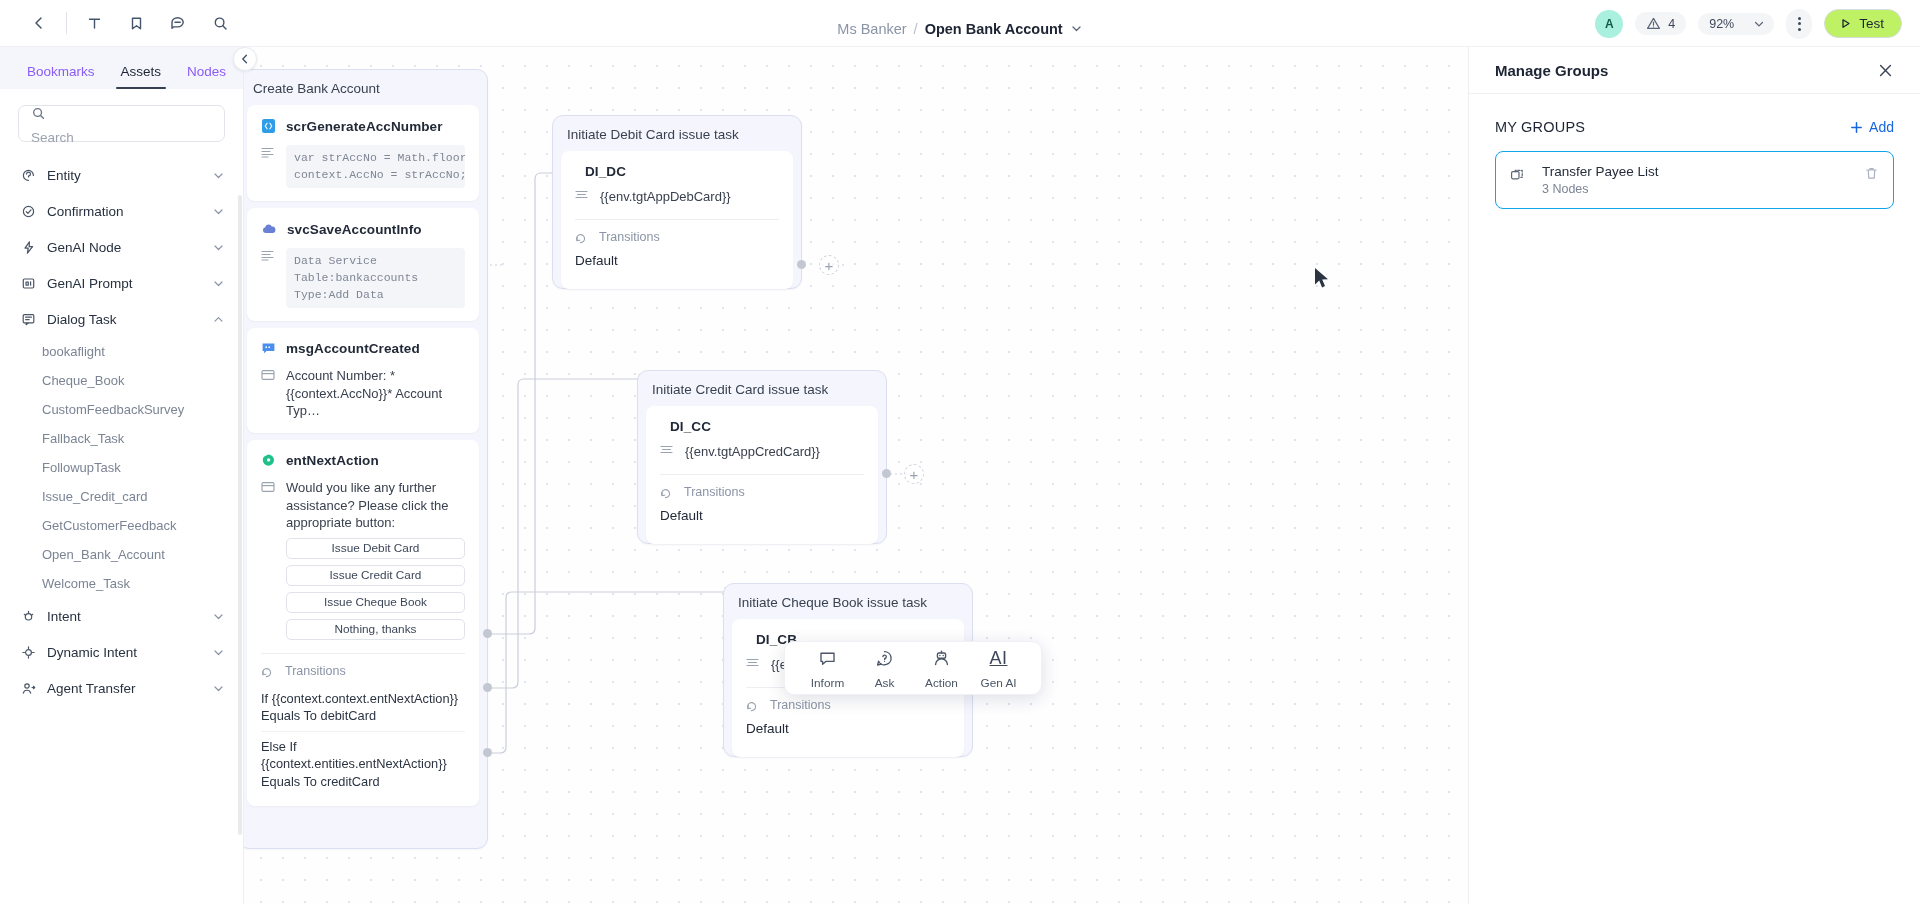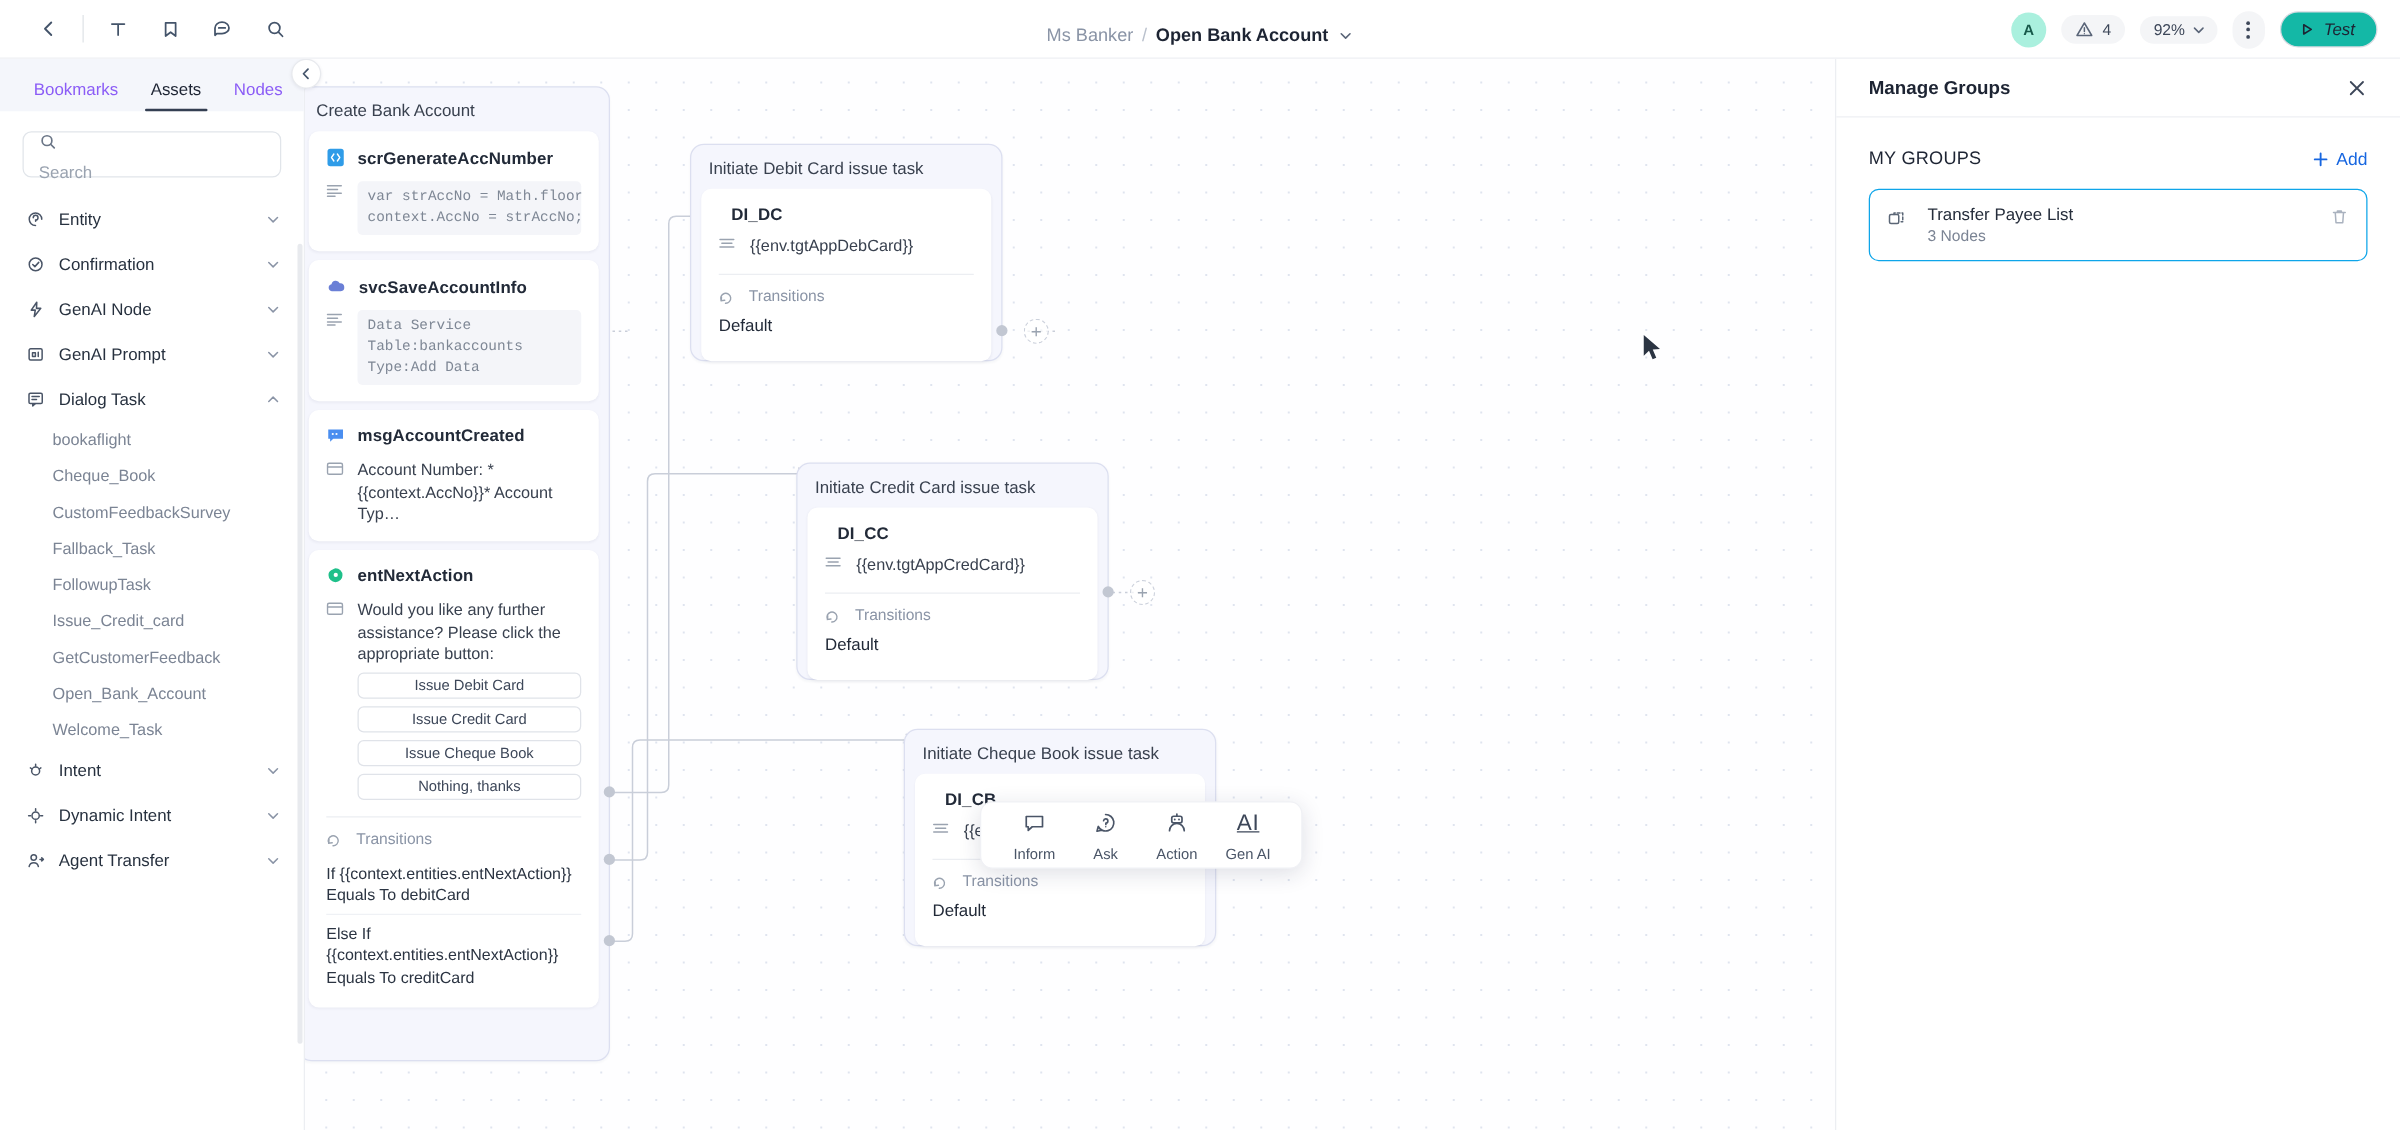--- a/index.html
+++ b/index.html
@@ -41,34 +41,34 @@
     width: 28px; height: 28px; border-radius: 50%; background: #aaf0de;
     color: #17594a; font-size: 12px; font-weight: 600;
     display: flex; align-items: center; justify-content: center; cursor: pointer;
   }
   .warn-chip {
     display: flex; align-items: center; gap: 7px; padding: 4px 11px;
     border-radius: 15px; background: #f4f5f7; color: #3d4759; font-size: 12.5px;
     cursor: pointer;
   }
   .zoom-chip {
-    display: flex; align-items: center; gap: 5px; padding: 4px 9px 4px 11px;
+    display: flex; align-items: center; gap: 19px; padding: 4px 9px 4px 11px;
     border-radius: 15px; background: #f4f5f7; color: #3d4759; font-size: 12.5px;
     cursor: pointer;
   }
   .kebab {
     width: 26px; height: 30px; border-radius: 14px; background: #f4f5f7;
     display: flex; flex-direction: column; align-items: center; justify-content: center;
     gap: 2.5px; cursor: pointer;
   }
   .kebab i { width: 3px; height: 3px; border-radius: 50%; background: #3d4759; display: block; }
   .test-btn {
     display: flex; align-items: center; gap: 7px;
     border: 1px solid #d6dae1; border-radius: 17px; padding: 6px 17px 6px 14px;
-    font-size: 13.5px; color: #1d2433; background: #14b8a6; cursor: pointer; font-weight: 500; font-style: italic;
+    font-size: 13.5px; color: #1d2433; background: #bef264; cursor: pointer; font-weight: 500;
   }
 
   
   .leftpanel {
     position: absolute; top: 47px; left: 0; width: 244px; height: 857px;
     background: #fff; border-right: 1px solid #eceef2; z-index: 30;
   }
   .lp-tabs {
     height: 42px; background: #f4f6fb; display: flex; align-items: flex-end;
     padding-left: 14px; gap: 0;
@@ -583,21 +583,21 @@
         <div class="divider"></div>
         <div class="trans-head">
           <span class="row-ico">
             <svg width="13" height="12" viewBox="0 0 13 12" fill="none" stroke="currentColor" stroke-width="1.1" stroke-linecap="round">
                 <path d="M2 8.4 a4 4 0 1 1 3.4 2.2"></path>
                 <path d="M2.2 5.6 L2 8.6 L4.8 8.2"></path>
               </svg>
           </span>
           <span class="trans-label">Transitions</span>
         </div>
-        <div class="trans-item">If {{context.entities.entNextAction}} Equals To debitCard</div>
+        <div class="trans-item">If {{context.context.entNextAction}} Equals To debitCard</div>
         <div class="trans-item">Else If {{context.entities.entNextAction}} Equals To creditCard</div>
       </div>
     </div>
     <div class="port" style="left:239px; top:582px;"></div>
     <div class="port" style="left:239px; top:636px;"></div>
     <div class="port" style="left:239px; top:701px;"></div>
 
     <div class="group-card" style="left:308px; top:68px; width:250px; height:174px;">
       <div class="group-title">Initiate Debit Card issue task</div>
       <div class="node" style="margin-bottom:8px;">

